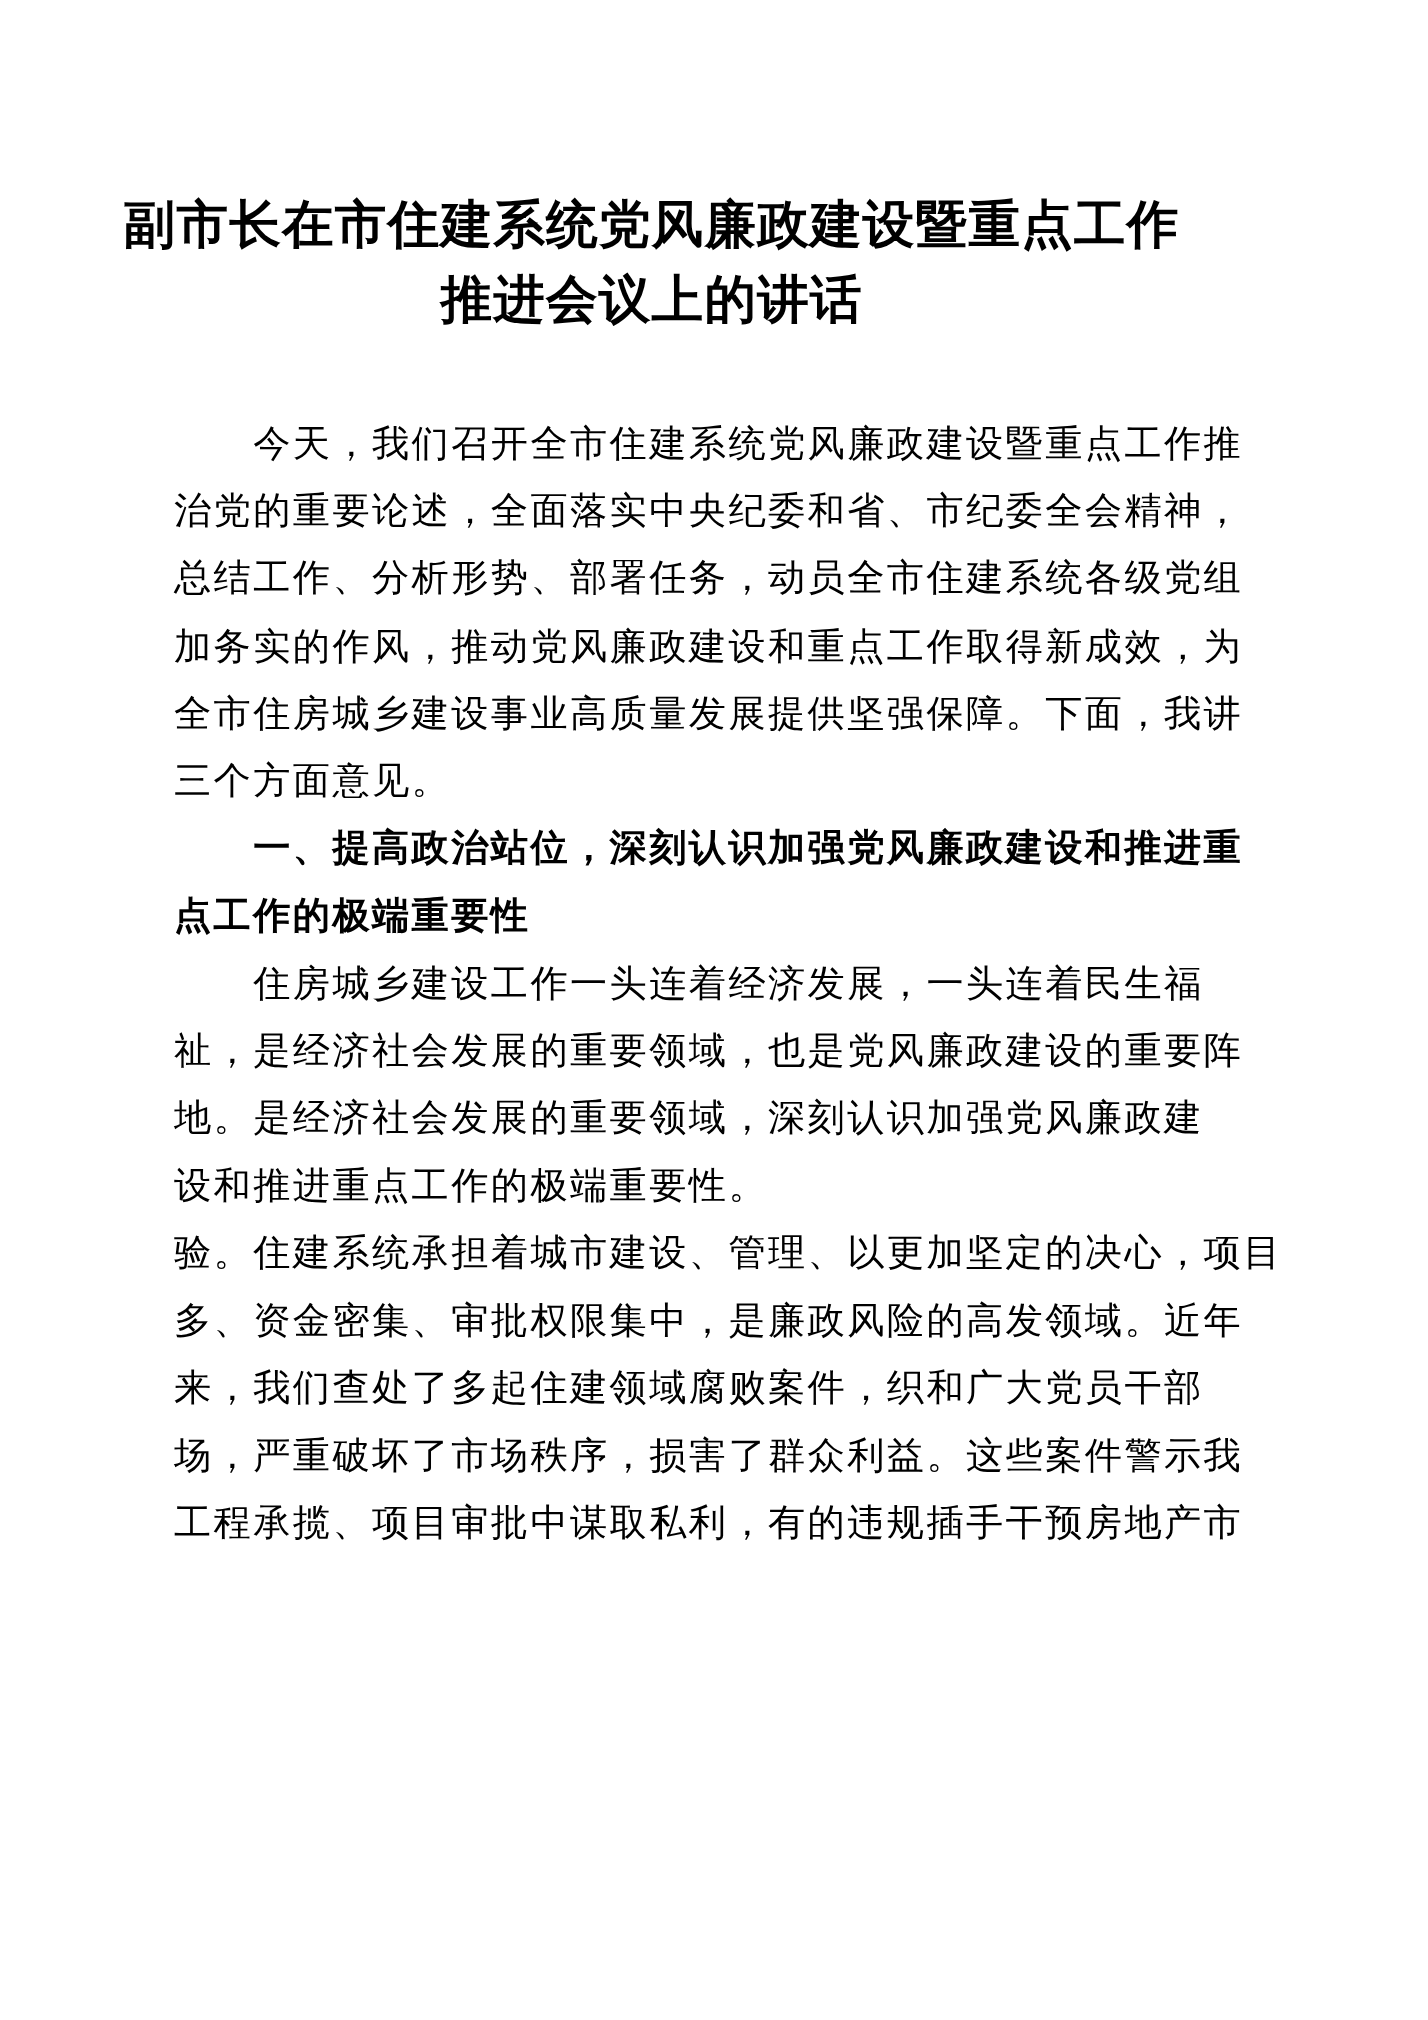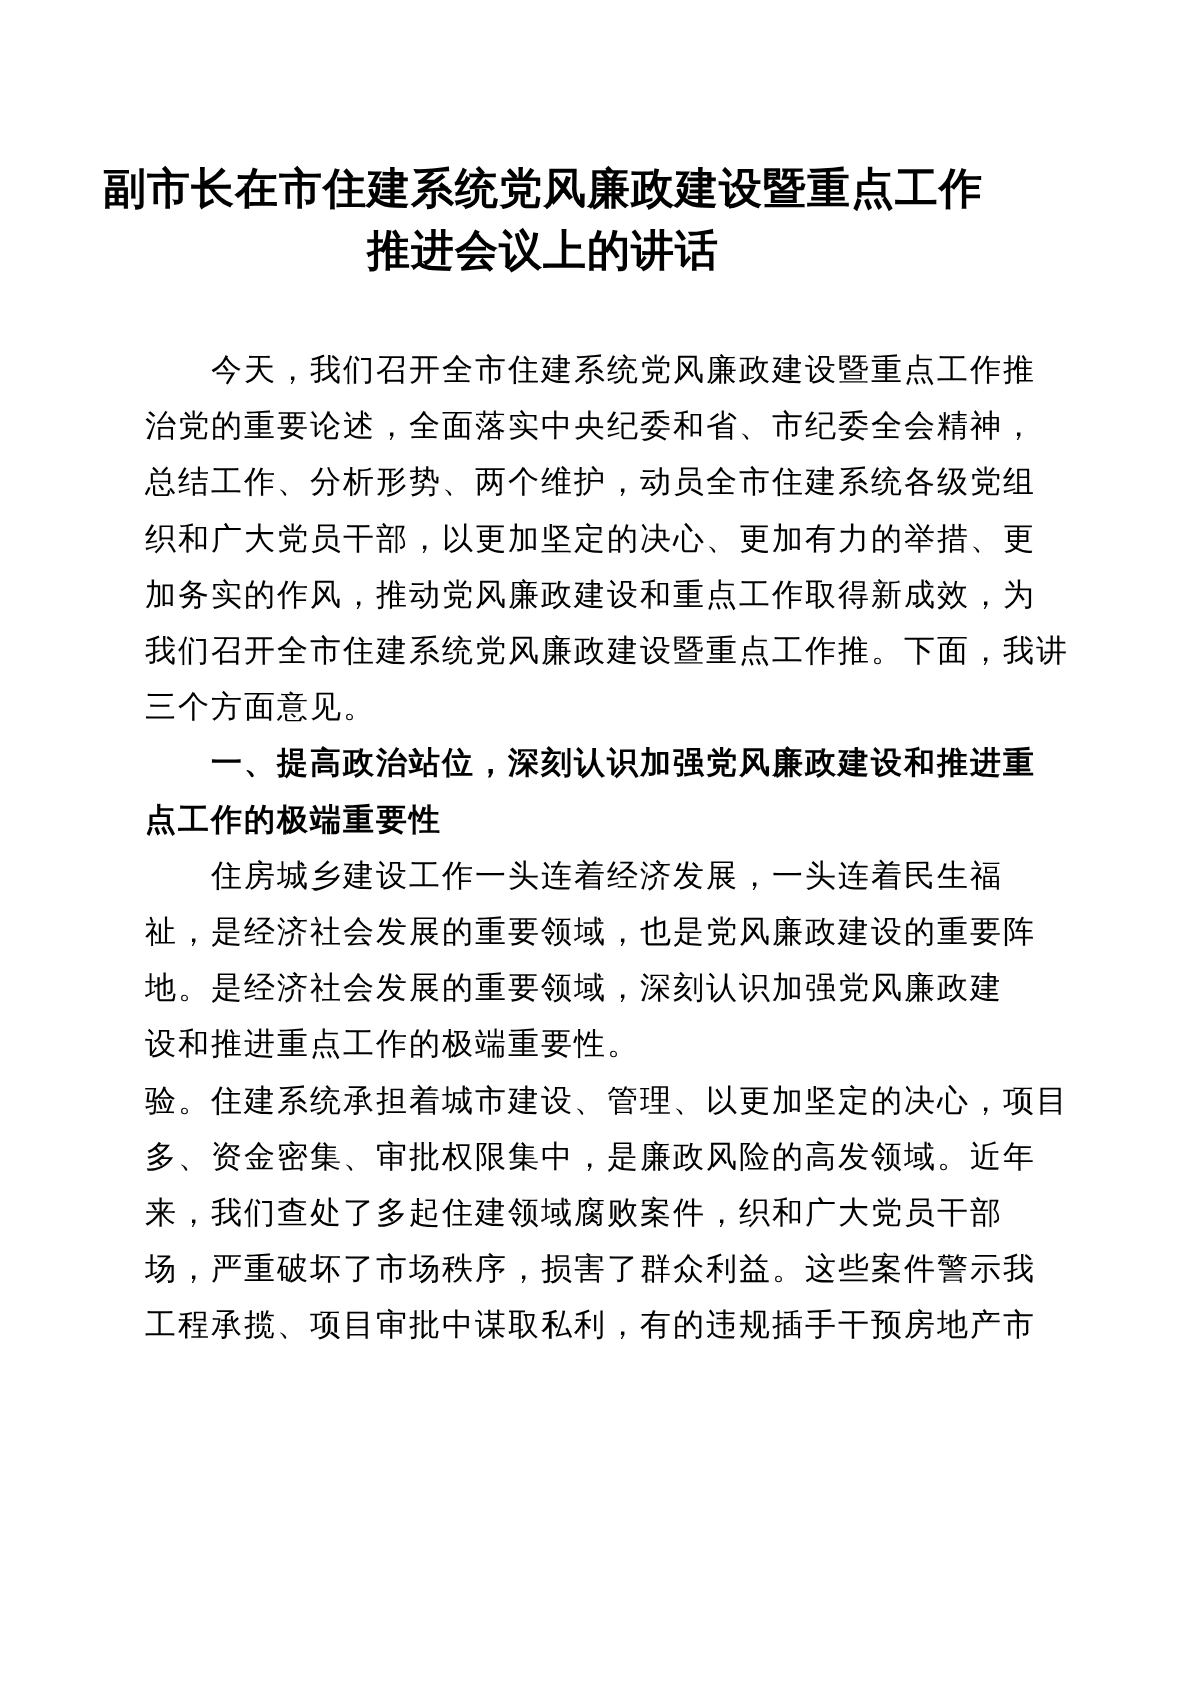--- a/index.html
+++ b/index.html
@@ -59,24 +59,23 @@
 <body>
 
 <div class="page">
   <div class="doc-title">
     <div class="t-line">副市长在市住建系统党风廉政建设暨重点工作</div>
     <div class="t-line">推进会议上的讲话</div>
   </div>
   <div class="doc-body">
       <div class="line body indent">今天，我们召开全市住建系统党风廉政建设暨重点工作推</div>
       <div class="line body">治党的重要论述，全面落实中央纪委和省、市纪委全会精神，</div>
-      <div class="line body">总结工作、分析形势、两个维护，动员全市住建系统各级党组</div>
-      <div class="line body">织和广大党员干部，以更加坚定的决心、更加有力的举措、更</div>
+      <div class="line body">总结工作、分析形势、部署任务，动员全市住建系统各级党组</div>
       <div class="line body">加务实的作风，推动党风廉政建设和重点工作取得新成效，为</div>
-      <div class="line body">我们召开全市住建系统党风廉政建设暨重点工作推。下面，我讲</div>
+      <div class="line body">全市住房城乡建设事业高质量发展提供坚强保障。下面，我讲</div>
       <div class="line body">三个方面意见。</div>
       <div class="line heading indent">一、提高政治站位，深刻认识加强党风廉政建设和推进重</div>
       <div class="line heading">点工作的极端重要性</div>
       <div class="line body indent">住房城乡建设工作一头连着经济发展，一头连着民生福</div>
       <div class="line body">祉，是经济社会发展的重要领域，也是党风廉政建设的重要阵</div>
       <div class="line body">地。是经济社会发展的重要领域，深刻认识加强党风廉政建</div>
       <div class="line body">设和推进重点工作的极端重要性。</div>
       <div class="line body">验。住建系统承担着城市建设、管理、以更加坚定的决心，项目</div>
       <div class="line body">多、资金密集、审批权限集中，是廉政风险的高发领域。近年</div>
       <div class="line body">来，我们查处了多起住建领域腐败案件，织和广大党员干部</div>

